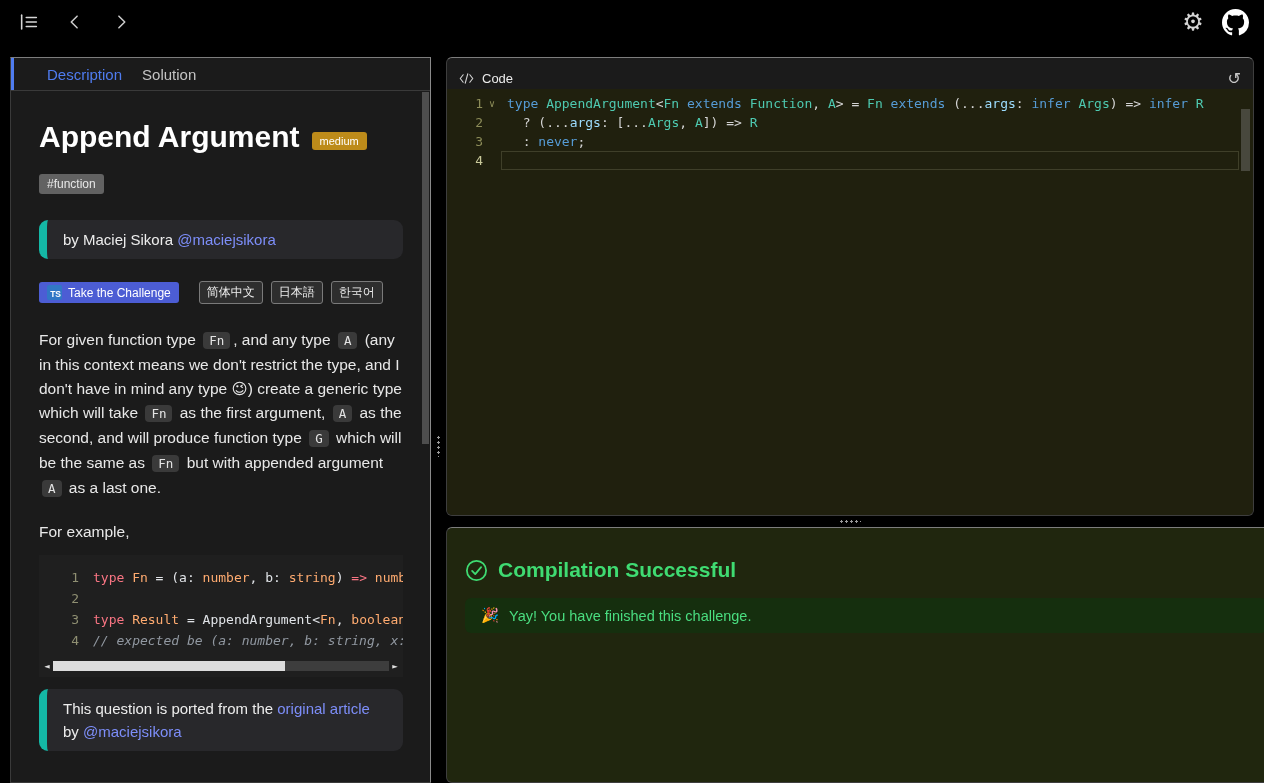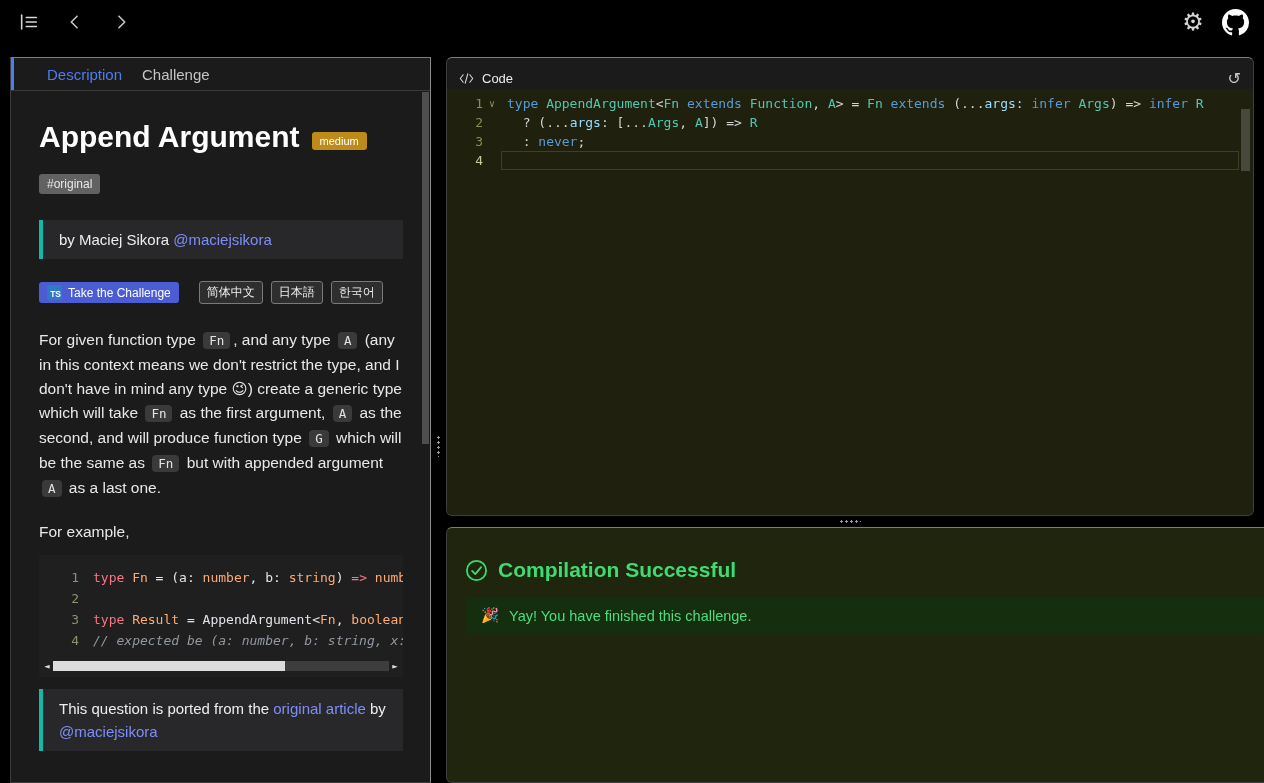--- a/index.html
+++ b/index.html
@@ -25,22 +25,22 @@
   .tab{height:100%;display:flex;align-items:center;padding:0 10px;font-size:15px;color:#c4c4c4;}
   .tab.active{color:var(--accent);}
   .left-content{position:absolute;top:34px;left:0;right:9px;bottom:0;overflow:hidden;
     padding:28px 18px 0 28px;}
   .title-row{display:flex;align-items:center;gap:12px;}
   .page-title{font-size:30px;font-weight:700;color:#fff;text-align:right;}
   .diff-badge{background:var(--difficulty);color:#fff;font-size:11px;padding:3px 8px;
     border-radius:3px;margin-top:8px;white-space:nowrap;}
   .tag-badge{display:inline-block;background:#626262;color:#e8e8e8;font-size:12px;
     padding:3px 8px;border-radius:3px;margin-top:20px;}
-  .quote{background:#28282b;border-left:4px solid #14b8a6;padding:8px 16px;margin-top:26px;
-    font-size:15px;line-height:23px;color:#ededed;}
+  .quote{background:#28282b;border-left:8px solid #14b8a6;padding:8px 16px;margin-top:26px;
+    font-size:15px;line-height:23px;color:#ededed;border-radius:9px;}
   .seg-link{color:var(--link);}
   .seg-text,.seg-emoji{color:inherit;}
   .actions{display:flex;align-items:center;margin-top:22px;}
   .challenge-btn{display:flex;align-items:center;gap:6px;background:var(--primary-button);
     color:#fff;font-size:12px;padding:3px 8px;border-radius:3px;margin-right:20px;}
   .ts-logo{width:15px;height:15px;background:#3178c6;color:#fff;font-size:8.5px;font-weight:700;
     display:flex;align-items:flex-end;justify-content:flex-end;border-radius:2px;padding:1px;}
   .lang-btn{background:#2e2e2e;border:1px solid #7a7a7a;color:#ededed;font-size:12px;
     padding:2px 7px;border-radius:3px;margin-right:8px;}
   .desc{margin-top:24px;font-size:15.5px;line-height:24px;color:#e8e8e8;}
@@ -132,30 +132,30 @@
         <path d="M8 0C3.58 0 0 3.58 0 8c0 3.54 2.29 6.53 5.47 7.59.4.07.55-.17.55-.38 0-.19-.01-.82-.01-1.49-2.01.37-2.53-.49-2.69-.94-.09-.23-.48-.94-.82-1.13-.28-.15-.68-.52-.01-.53.63-.01 1.08.58 1.23.82.72 1.21 1.87.87 2.33.66.07-.52.28-.87.51-1.07-1.78-.2-3.64-.89-3.64-3.95 0-.87.31-1.59.82-2.15-.08-.2-.36-1.02.08-2.12 0 0 .67-.21 2.2.82.64-.18 1.32-.27 2-.27s1.36.09 2 .27c1.53-1.04 2.2-.82 2.2-.82.44 1.1.16 1.92.08 2.12.51.56.82 1.27.82 2.15 0 3.07-1.87 3.75-3.65 3.95.29.25.54.73.54 1.48 0 1.07-.01 1.93-.01 2.2 0 .21.15.46.55.38A8.012 8.012 0 0 0 16 8c0-4.42-3.58-8-8-8z"></path>
       </svg>
     </button>
   </div>
 </div>
 
 <div class="left-panel">
   <div class="tabbar">
     <div class="tab-indicator"></div>
     <div class="tab active">Description</div>
-    <div class="tab">Challenge</div>
+    <div class="tab">Solution</div>
   </div>
 
   <div class="left-content">
     <div class="title-row">
       <span class="page-title">Append Argument</span>
       <span class="diff-badge">medium</span>
     </div>
 
-    <span class="tag-badge">#original</span>
+    <span class="tag-badge">#function</span>
 
     <div class="quote"><span class="seg-text">by Maciej Sikora </span><span class="seg-link">@maciejsikora</span></div>
 
     <div class="actions">
       <button class="challenge-btn">
         <span class="ts-logo">TS</span>
         <span>Take the Challenge</span>
       </button>
       <button class="lang-btn">简体中文</button>
       <button class="lang-btn">日本語</button>

